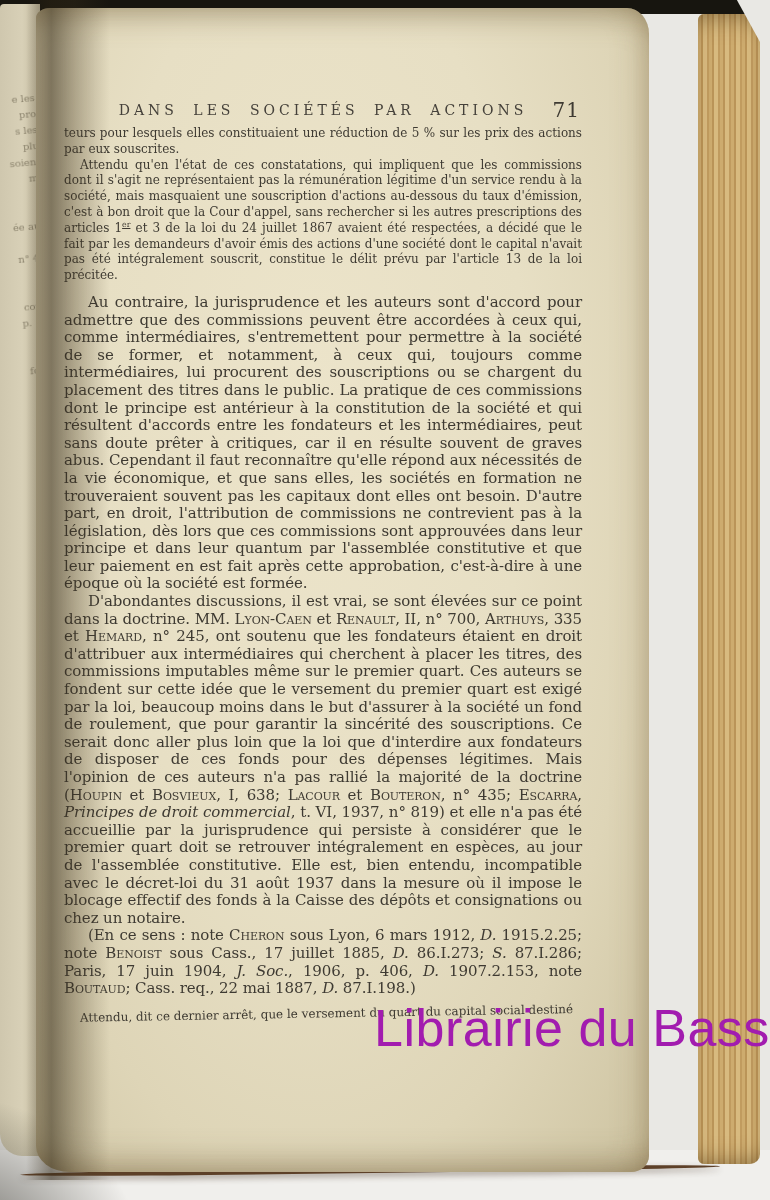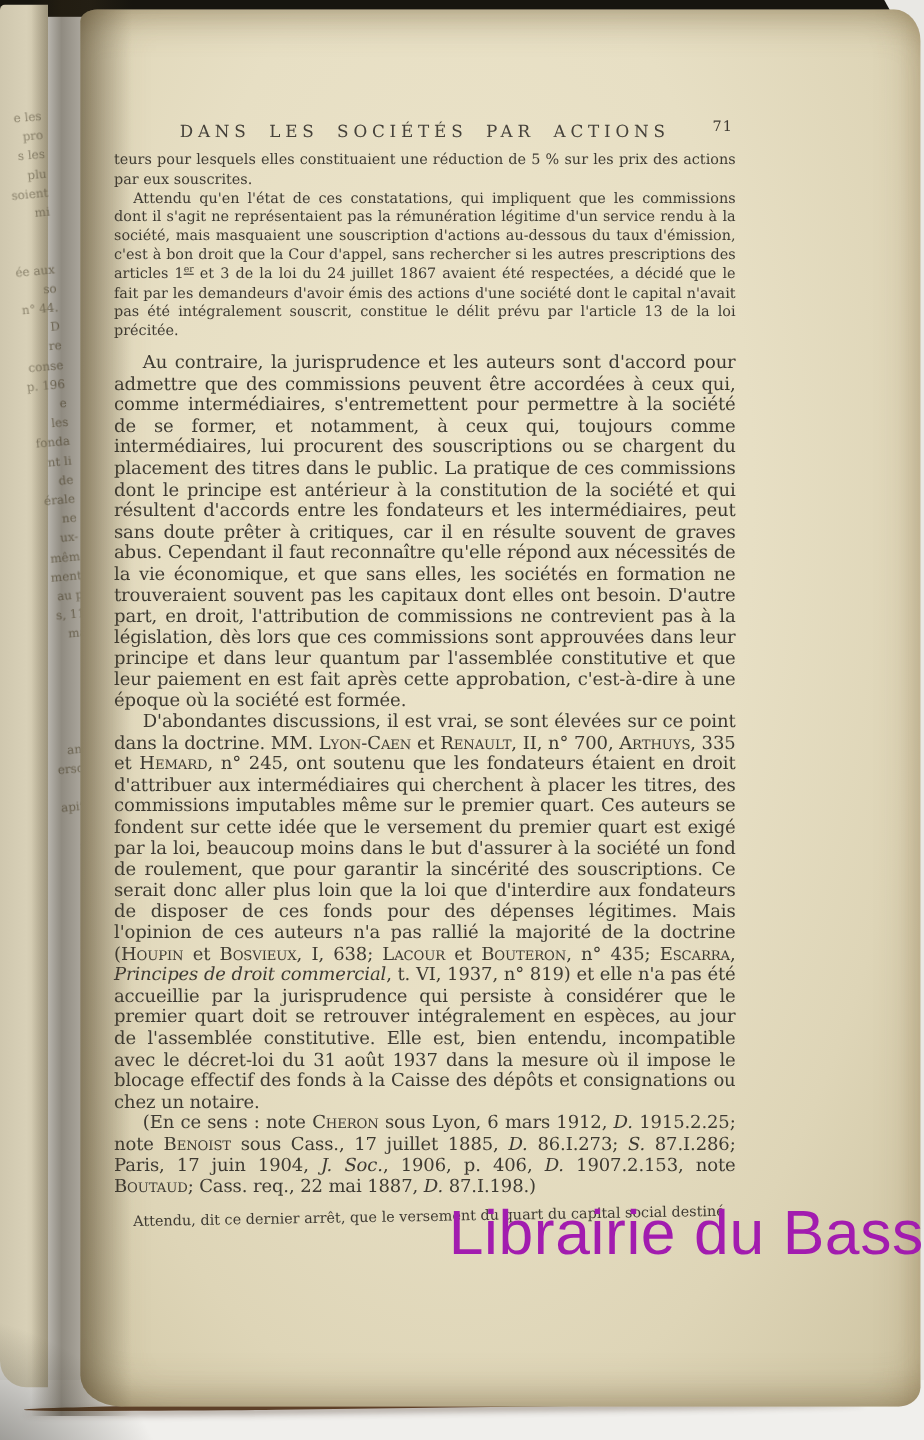--- a/index.html
+++ b/index.html
@@ -22,36 +22,36 @@
           background:linear-gradient(90deg,rgba(46,37,20,0) 0%,rgba(46,37,20,.48) 30%,
                      rgba(64,52,30,.30) 58%,rgba(64,52,30,0) 100%);z-index:3;pointer-events:none;}
   
   .fore-edge{position:absolute;left:698px;top:14px;width:62px;height:1150px;
              background:repeating-linear-gradient(90deg,#cdab6e 0 3px,#ba9458 3px 5px,#d8ba7f 5px 9px,#c09b5f 9px 11px);
              border-radius:6px 16px 10px 6px;
              box-shadow:inset 0 18px 22px -14px rgba(90,66,30,.55), inset 0 -16px 20px -12px rgba(90,66,30,.5);}
   .corner-notch{position:absolute;right:0;top:0;width:46px;height:60px;background:#e9e8e4;
                 clip-path:polygon(100% 0,100% 100%,28% 0);}
   
-  .page{position:absolute;left:36px;top:8px;width:700px;height:1164px;z-index:2;
+  .page{position:absolute;left:36px;top:8px;width:613px;height:1164px;z-index:2;
         background:radial-gradient(ellipse at 45% 35%, #ece4ca 0%, #e7dfc4 45%, #ded5b7 72%, #cdc3a1 100%);
         border-radius:14px 22px 18px 34px / 10px 26px 16px 26px;
         box-shadow:inset 30px 0 44px -20px rgba(95,78,45,.45),
                    inset -22px 0 34px -20px rgba(120,95,55,.38),
                    inset 0 26px 32px -22px rgba(110,90,50,.42),
-                   inset 0 -28px 36px -24px rgba(110,88,50,.46);margin-left:31px;}
+                   inset 0 -28px 36px -24px rgba(110,88,50,.46);}
   .page-bottom-edge{position:absolute;left:20px;top:1168px;width:700px;height:5px;z-index:1;
                     background:linear-gradient(90deg,rgba(80,52,32,.2),#5d4028 20%,#4e3categories transparent);
                     background:#5d4028;border-radius:60%/100%;transform:rotate(-0.7deg);
                     box-shadow:0 3px 6px rgba(60,40,25,.45);}
   
   .text-block{position:absolute;left:28px;top:0;width:518px;color:#3e3a32;}
   .running-head{position:relative;margin-top:94px;text-align:center;
                 font-size:14px;letter-spacing:4px;word-spacing:7px;color:#45413a;}
-  .page-number{position:absolute;right:2px;top:-4px;font-size:12px;letter-spacing:1px;color:#3e3a32;}
+  .page-number{position:absolute;right:2px;top:-4px;font-size:20px;letter-spacing:1px;color:#3e3a32;}
   p{margin:0;text-align:justify;}
   .small{font-size:12px;line-height:15.8px;}
   .main{font-size:15px;line-height:17.6px;letter-spacing:-0.1px;}
   .ind{text-indent:24px;}
   .ind-sm{text-indent:16px;}
   .mt1{margin-top:8px;}  .mt2{margin-top:10px;}  .mt3{margin-top:13px;}
   .tilt{transform:rotate(-1deg);transform-origin:0 50%;}
   .sc{font-variant:small-caps;}
   .i{font-style:italic;}
   .sup{vertical-align:super;font-size:0.65em;line-height:0;text-decoration:underline;}

